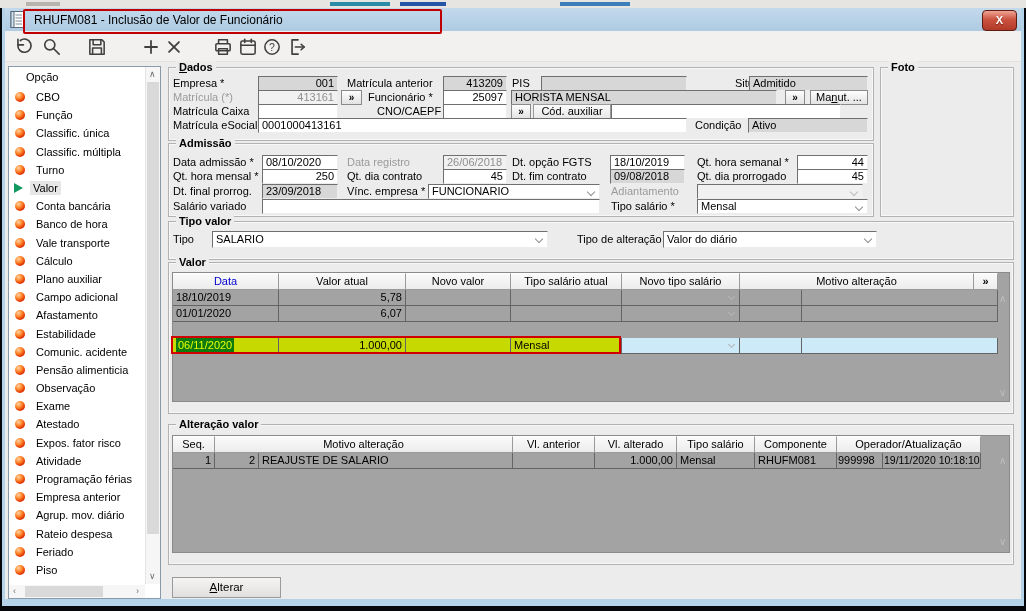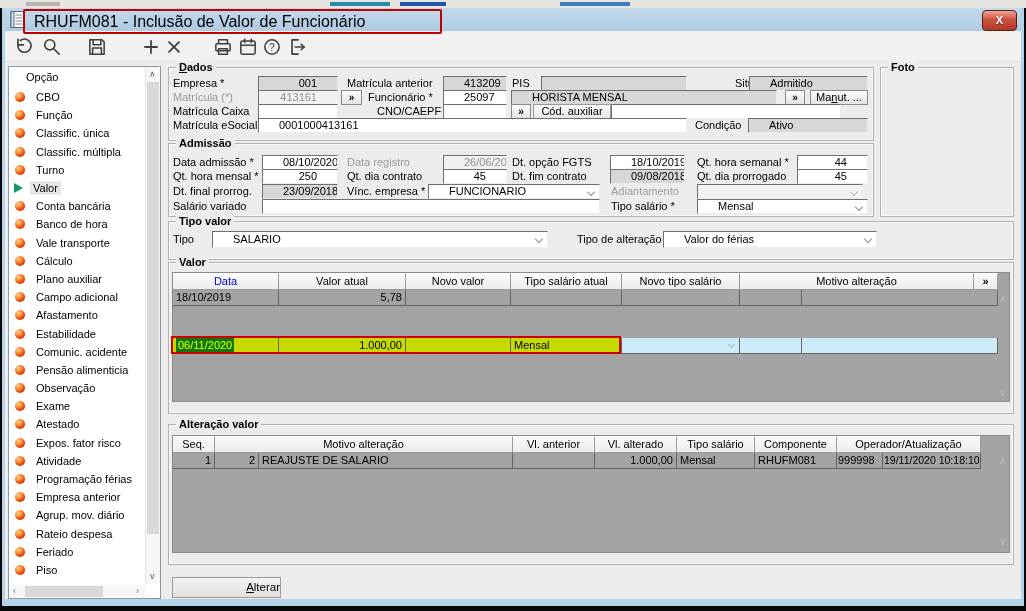--- a/index.html
+++ b/index.html
@@ -6,21 +6,21 @@
   body{width:1026px;height:611px;position:relative;background:#05070a;
        font-family:"Liberation Sans",sans-serif;font-size:11px;color:#000;overflow:hidden}
   .abs{position:absolute}
   
   #frag{left:0;top:0;width:1026px;height:8px;background:#e7e5e1}
   #winbg{left:2px;top:8px;width:1022px;height:598px;background:#b5d3e8}
   #titlebar{left:5px;top:8px;width:1016px;height:23px;background:linear-gradient(#c3d9ec,#aecbe2)}
   #toolbar{left:5px;top:31px;width:1016px;height:31px;background:#f2f1ef;border-bottom:1px solid #e3e1de;box-sizing:border-box}
   #content{left:5px;top:62px;width:1016px;height:537px;background:#ececec}
   #annot{left:23px;top:9px;width:415px;height:21px;border:2px solid #c00000;border-radius:2px;pointer-events:none}
-  #title{left:34px;top:13px;font-size:16px;white-space:nowrap}
+  #title{left:34px;top:13px;font-size:12px;white-space:nowrap}
   #closebtn{left:982px;top:10px;width:33px;height:19px;border:1px solid #5d1b12;border-radius:4px;
             background:linear-gradient(#efa495,#cc5240 45%,#b03a28);color:#fff;font-weight:bold;
             text-align:center;line-height:18px;font-size:11px;text-shadow:0 1px 1px #7a241a;cursor:default}
   .tbi{top:36px;width:22px;height:22px;cursor:default}
   
   #lbox{left:8px;top:66px;width:153px;height:533px;background:#fff;border:1px solid #8a9aa8;box-sizing:border-box}
   #sblist{left:10px;top:67px;width:135px;height:516px;overflow:hidden}
   #sbhead{height:21px;line-height:21px;padding-left:16px}
   .sbi{display:flex;align-items:center;height:18.2px;cursor:default;white-space:nowrap}
   .dot{width:10px;height:10px;border-radius:50%;margin:0 8px 0 5px;flex:none;
@@ -35,21 +35,21 @@
   .hthumb{left:25px;top:586px;width:78px;height:11px;background:#d9d9d9}
   .sbar{color:#6e6e6e;font-size:9px;line-height:9px}
   
   .g{position:absolute;border:1px solid #b2b2b2;box-shadow:inset 0 0 0 1px #f7f7f7}
   .gl{position:absolute;top:-7px;left:7px;background:#ececec;padding:0 3px;font-weight:bold;white-space:nowrap}
   
   .lb{position:absolute;height:14px;line-height:14px;white-space:nowrap}
   .gray{color:#9b9b9b}
   .rt{text-align:right}
   .f{position:absolute;height:15px;line-height:13px;background:#fff;box-sizing:border-box;
-     border:1px solid;border-color:#6f6f6f #ededed #ededed #6f6f6f;padding:0 20px;white-space:nowrap;overflow:hidden}
+     border:1px solid;border-color:#6f6f6f #ededed #ededed #6f6f6f;padding:0 3px;white-space:nowrap;overflow:hidden}
   .ro{background:#d7d7d7}
   .dis{background:#f1f1f1;color:#8f8f8f}
   .num{text-align:right}
   .dd{padding-right:14px}
   .dd::after{content:"";position:absolute;right:5px;top:4px;width:5px;height:5px;
      border-right:1.5px solid #8f8f8f;border-bottom:1.5px solid #8f8f8f;transform:rotate(45deg)}
   .ddl{height:17px;line-height:15px}
   .dd.dis::after{border-color:#bcbcbc}
   .bsm{position:absolute;height:15px;box-sizing:border-box;background:linear-gradient(#fdfdfd,#e3e3e3);
        border:1px solid #8a8a8a;font-weight:bold;font-size:10px;text-align:center;line-height:13px;cursor:default}
@@ -65,21 +65,21 @@
       border-right:1px solid #646464;border-bottom:1px solid #646464;padding:0 3px;
       overflow:hidden;white-space:nowrap;cursor:default}
   .blue{color:#0000d0}
   .cch::after{content:"";position:absolute;right:5px;top:4px;width:4px;height:4px;
       border-right:1.4px solid #b5b5b5;border-bottom:1.4px solid #b5b5b5;transform:rotate(45deg)}
   .hl{background:#c6d900}
   .hld{background:#0e7a0e;color:#e4ff00;padding:4px 2px}
   .hlb{background:#cdeaf8}
   #redbox{left:171px;top:336px;width:450px;height:18px;border:2px solid #d10000;box-sizing:border-box;pointer-events:none}
   .sc{position:absolute;color:#bdbdbd;font-size:10px;line-height:10px;cursor:default}
-  #alterar{left:172px;top:577px;width:109px;height:21px;box-sizing:border-box;text-align:right;line-height:19px;
+  #alterar{left:172px;top:577px;width:109px;height:21px;box-sizing:border-box;text-align:center;line-height:19px;
       background:linear-gradient(#f5f4f3,#e1e0de);border:1px solid #9a9a9a;font-size:11.5px;cursor:default}
   .mn{text-decoration:underline}
   svg{display:block}
   .fm{position:absolute;top:2px;height:4px}
 </style>
 </head>
 <body>
 
 <div class="abs" id="frag">
   <div class="abs fm" style="left:330px;width:60px;background:#2b8ca8"></div>
@@ -359,38 +359,47 @@
 <div class="f" style="left:262px;top:199px;width:338px"></div>
 <div class="lb" style="left:611px;top:199px">Tipo salário *</div>
 <div class="f dd" style="left:697px;top:199px;width:171px">Mensal</div>
 
 <div class="g" style="left:168px;top:221px;width:844px;height:37px">
   <span class="gl">Tipo valor</span>
 </div>
 <div class="lb" style="left:173px;top:232px">Tipo</div>
 <div class="f dd ddl" style="left:212px;top:231px;width:336px">SALARIO</div>
 <div class="lb" style="left:577px;top:232px">Tipo de alteração</div>
-<div class="f dd ddl" style="left:663px;top:231px;width:214px">Valor do férias</div>
+<div class="f dd ddl" style="left:663px;top:231px;width:214px">Valor do diário</div>
 
 <div class="g" style="left:168px;top:262px;width:844px;height:150px">
   <span class="gl">Valor</span>
 </div>
 <div class="tbl" style="left:172px;top:272px;width:838px;height:130px">
   <div class="trow" style="top:0">
     <div class="th blue" style="width:106px">Data</div>
     <div class="th" style="width:127px">Valor atual</div>
     <div class="th" style="width:105px">Novo valor</div>
     <div class="th" style="width:111px">Tipo salário atual</div>
     <div class="th" style="width:118px">Novo tipo salário</div>
     <div class="th" style="width:234px">Motivo alteração</div>
     <div class="th" style="width:24px;font-weight:bold">»</div>
   </div>
   <div class="trow" style="top:17px">
     <div class="td" style="width:106px">18/10/2019</div>
     <div class="td num" style="width:127px">5,78</div>
+    <div class="td" style="width:105px"></div>
+    <div class="td" style="width:111px"></div>
+    <div class="td cch" style="width:118px"></div>
+    <div class="td" style="width:62px"></div>
+    <div class="td" style="width:196px"></div>
+  </div>
+  <div class="trow" style="top:33px">
+    <div class="td" style="width:106px">01/01/2020</div>
+    <div class="td num" style="width:127px">6,07</div>
     <div class="td" style="width:105px"></div>
     <div class="td" style="width:111px"></div>
     <div class="td cch" style="width:118px"></div>
     <div class="td" style="width:62px"></div>
     <div class="td" style="width:196px"></div>
   </div>
   <div class="trow" style="top:65px">
     <div class="td hl" style="width:106px"><span class="hld">06/11/2020</span></div>
     <div class="td num hl" style="width:127px">1.000,00</div>
     <div class="td hl" style="width:105px"></div>

